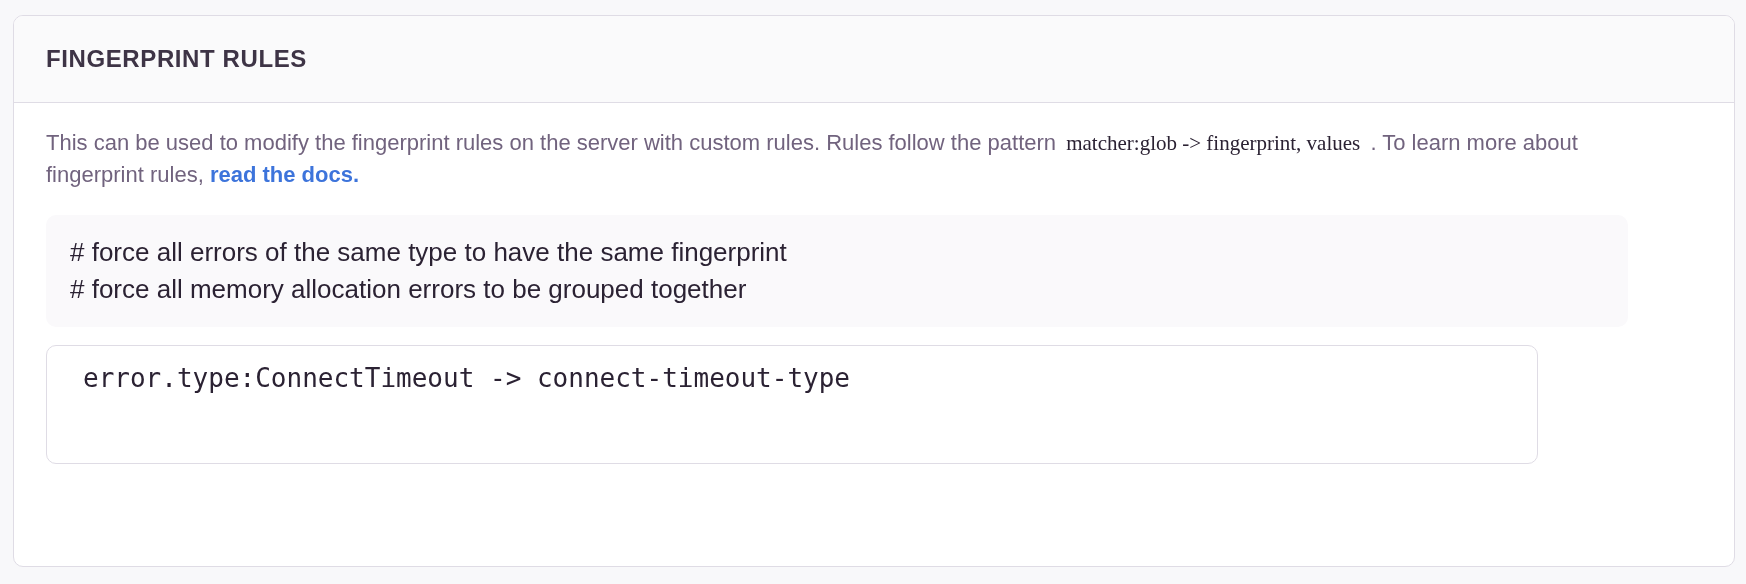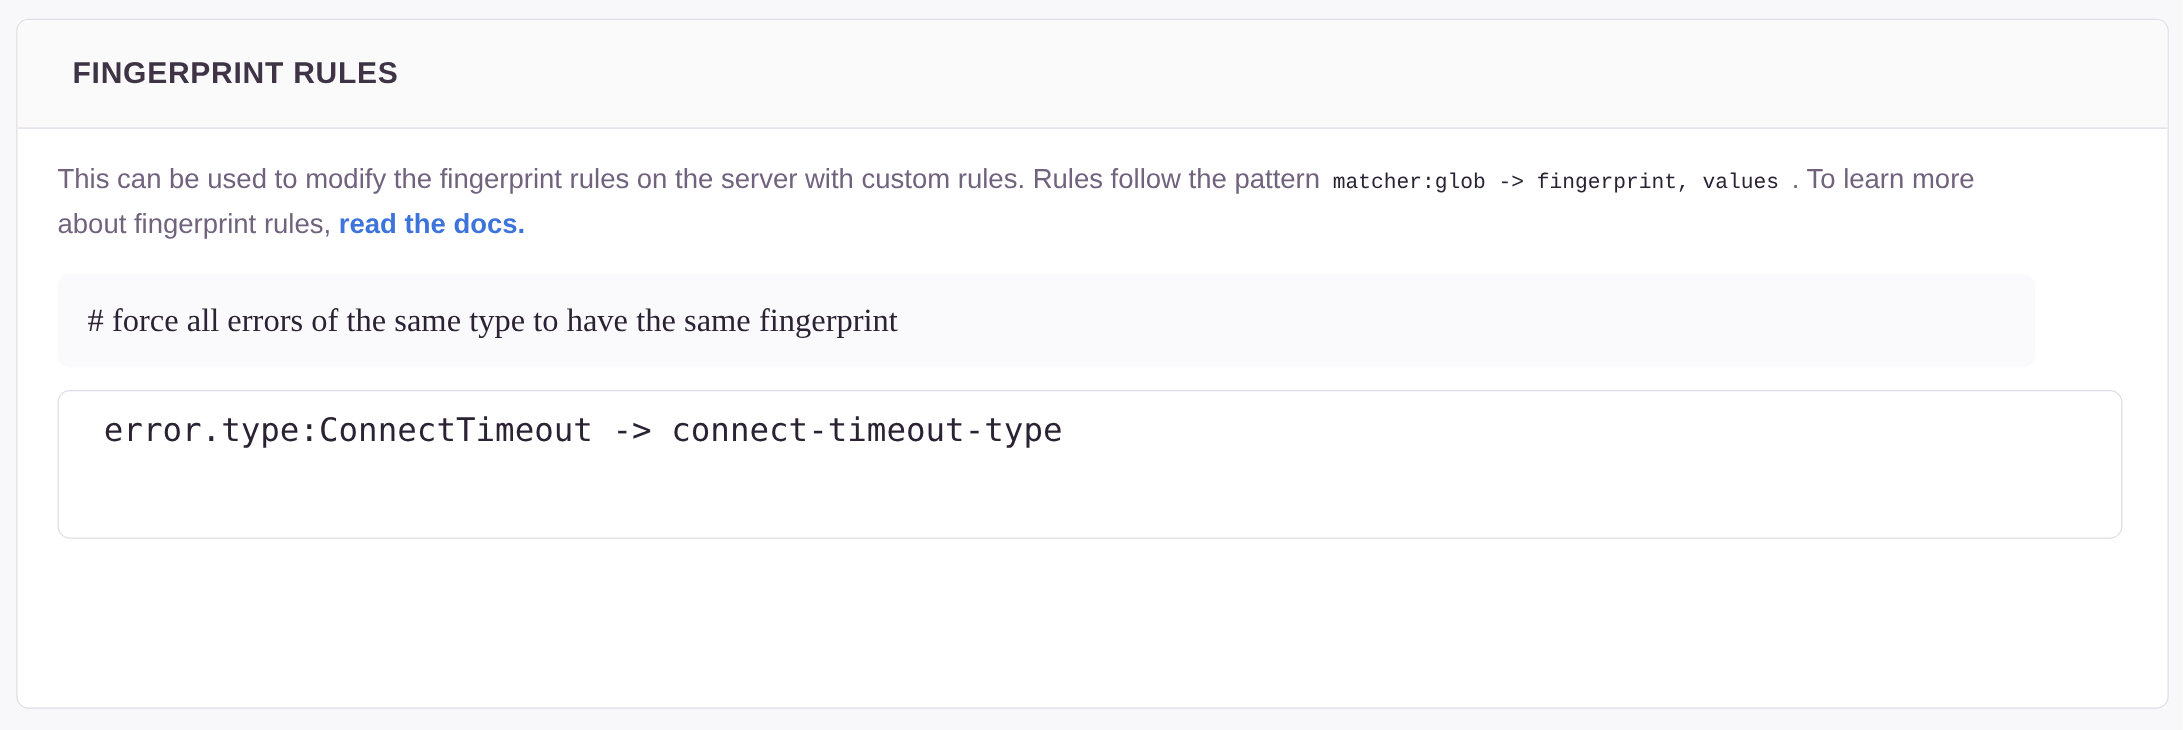--- a/index.html
+++ b/index.html
@@ -33,65 +33,65 @@
   }
   .card-header{
     height:87px;
     background:var(--header_bg);
     border-bottom:1.5px solid var(--border);
     display:flex;
     align-items:center;
     padding:0 32px;
   }
   .card-header h2{
-    margin:12px;
+    margin:0;
     font-size:24px;
     font-weight:700;
     letter-spacing:0.6px;
     color:var(--title_text);
   }
   .card-body{
     padding:24px 32px 28px 32px;
   }
   .description{
     margin:0 0 24px 0;
     font-size:22px;
     line-height:32px;
     color:var(--body_text);
     max-width:1545px;
   }
   .inline-code{
-    font-family:Liberation Mono, monospace;
-    font-size:17px;
+    font-family:Liberation Serif, serif;
+    font-size:21px;
     color:var(--code_text);
     padding:0 4px;
   }
   .docs-link{
     color:var(--link);
     text-decoration:none;
     cursor:pointer;
     font-weight:bold;
   }
   .example-block{
     margin:0 0 18px 0;
     width:1582px;
     background:var(--code_block_bg);
     border-radius:10px;
     padding:19px 24px;
-    font-family:Liberation Serif, serif;
+    font-family:Liberation Sans, sans-serif;
     font-size:26px;
     line-height:37px;
     color:var(--code_text);
     white-space:pre;
     overflow:hidden;
   }
   .code-line{display:block;}
   .rules-textarea{
     display:block;
-    width:1652px;
+    width:1492px;
     height:119px;
     background:var(--card_bg);
     border:1.5px solid var(--border);
     border-radius:10px;
     padding:14px 40px 14px 36px;
     font-family:"DejaVu Sans Mono","Liberation Mono",monospace;
     font-size:26px;
     line-height:37px;
     color:var(--code_text);
     resize:none;
@@ -107,17 +107,17 @@
     <h2>FINGERPRINT RULES</h2>
   </header>
   <div class="card-body">
     <p class="description">
       <span>This can be used to modify the fingerprint rules on the server with custom rules. Rules follow the pattern</span>
       <code class="inline-code">matcher:glob -&gt; fingerprint, values</code>
       <span>. To learn more about fingerprint rules,</span>
       <a class="docs-link" href="#">read the docs.</a>
     </p>
 
-    <pre class="example-block"><span class="code-line"># force all errors of the same type to have the same fingerprint</span></pre>
+    <pre class="example-block"><span class="code-line"># force all errors of the same type to have the same fingerprint</span><span class="code-line"># force all memory allocation errors to be grouped together</span></pre>
 
     <textarea class="rules-textarea" spellcheck="false" style="">error.type:ConnectTimeout -&gt; connect-timeout-type</textarea>
   </div>
 </section>
 
 </body></html>

